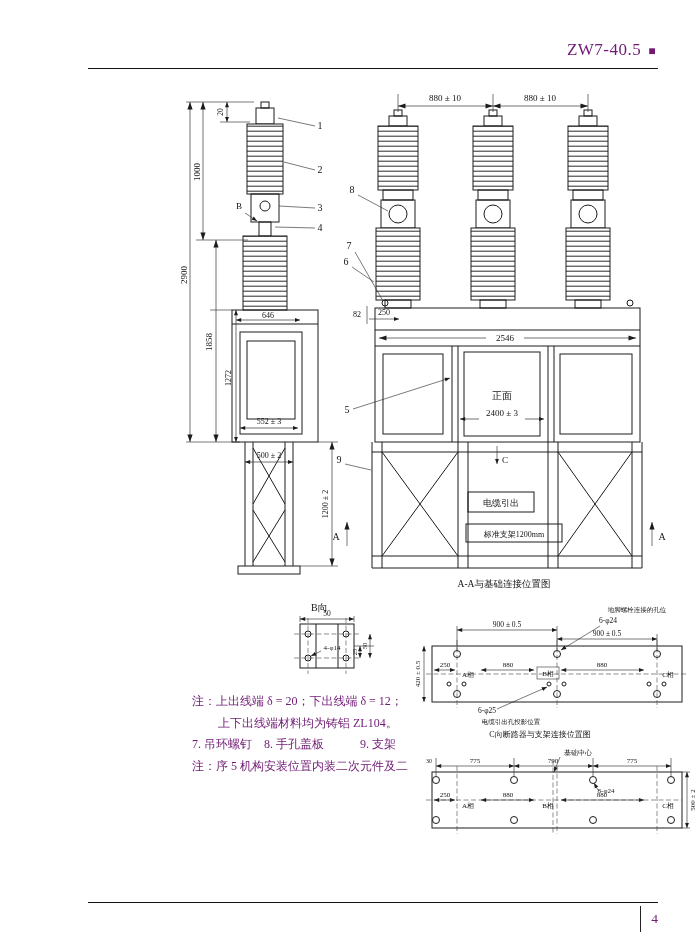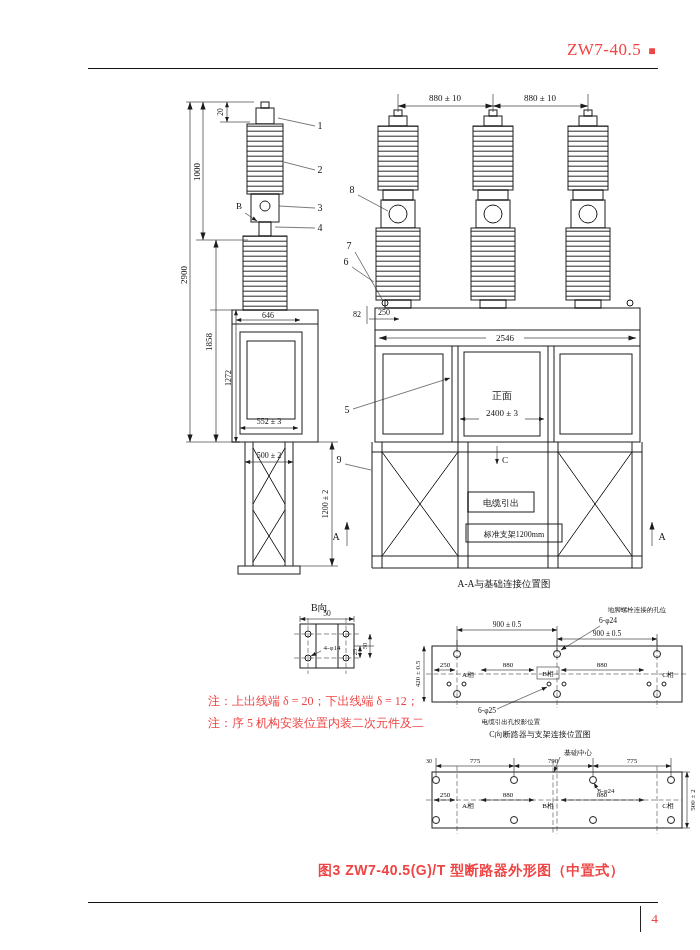--- a/index.html
+++ b/index.html
@@ -1,28 +1,28 @@
 <!DOCTYPE html>
 <html><head>
 <meta charset="utf-8">
 <style>
   html,body{margin:0;padding:0;background:#d8d8d8;}
   .page{position:relative;width:700px;height:950px;background:#ffffff;overflow:hidden;
-        font-family:"Liberation Serif",serif;color:#ef4444;}
+        font-family:"Liberation Serif",serif;color:#701a75;}
   .page svg{position:absolute;left:0;top:0;}
   
   .hdr{position:absolute;top:40px;right:44px;font-size:17px;letter-spacing:.5px;}
   .hdr .sq{font-size:12px;margin-left:7px;}
   .rule{position:absolute;left:88px;right:42px;border-top:1.8px solid #111;}
   .rule-top{top:68px;}
   .rule-bot{top:902px;}
   .pageno{position:absolute;right:42px;top:906px;height:26px;display:flex;align-items:center;
           border-left:1.6px solid #222;padding-left:10px;font-size:13.5px;}
   
-  .notes{position:absolute;left:192px;top:691px;font-size:12px;line-height:21.5px;white-space:nowrap;margin-left:16px;}
+  .notes{position:absolute;left:192px;top:691px;font-size:12px;line-height:21.5px;white-space:nowrap;}
   .nl.indent{padding-left:26px;}
   
   .figcap{position:absolute;left:318px;top:862px;font-family:"Liberation Sans",sans-serif;
           font-weight:bold;font-size:14px;letter-spacing:.5px;}
   
   .obj line,.obj rect,.obj circle,.obj path{stroke:#1c1c1c;stroke-width:1;fill:none;}
   .obj .fin{fill:url(#fins);}
   .thin line,.thin path{stroke:#333;stroke-width:.65;fill:none;}
   .dim line{stroke:#333;stroke-width:.7;fill:none;}
   .dash line{stroke:#444;stroke-width:.6;stroke-dasharray:5 2.5;fill:none;}
@@ -370,20 +370,21 @@
       <text font-size="7" text-anchor="middle" x="602" y="797">880</text>
       <text font-size="7" text-anchor="middle" x="468" y="808">A相</text>
       <text font-size="7" text-anchor="middle" x="548" y="808">B相</text>
       <text font-size="7" text-anchor="middle" x="668" y="808">C相</text>
       <text font-size="7" text-anchor="middle" transform="rotate(-90 695 800)" x="695" y="800">500 ± 2</text>
     </g>
   </svg>
 
   <div class="notes">
     <div class="nl">注：上出线端 δ = 20；下出线端 δ = 12；</div>
+    <div class="nl indent">上下出线端材料均为铸铝 ZL104。</div>
+    <div class="nl">7. 吊环螺钉　8. 手孔盖板　　　9. 支架</div>
     <div class="nl">注：序 5 机构安装位置内装二次元件及二</div>
   </div>
 
-  <div class="figcap">图3 ZW7-40.5(G)/T 型断路器外形图（中置式）</div>
 
   <div class="rule rule-bot"></div>
   <div class="pageno">4</div>
 </div>
 
 </body></html>

